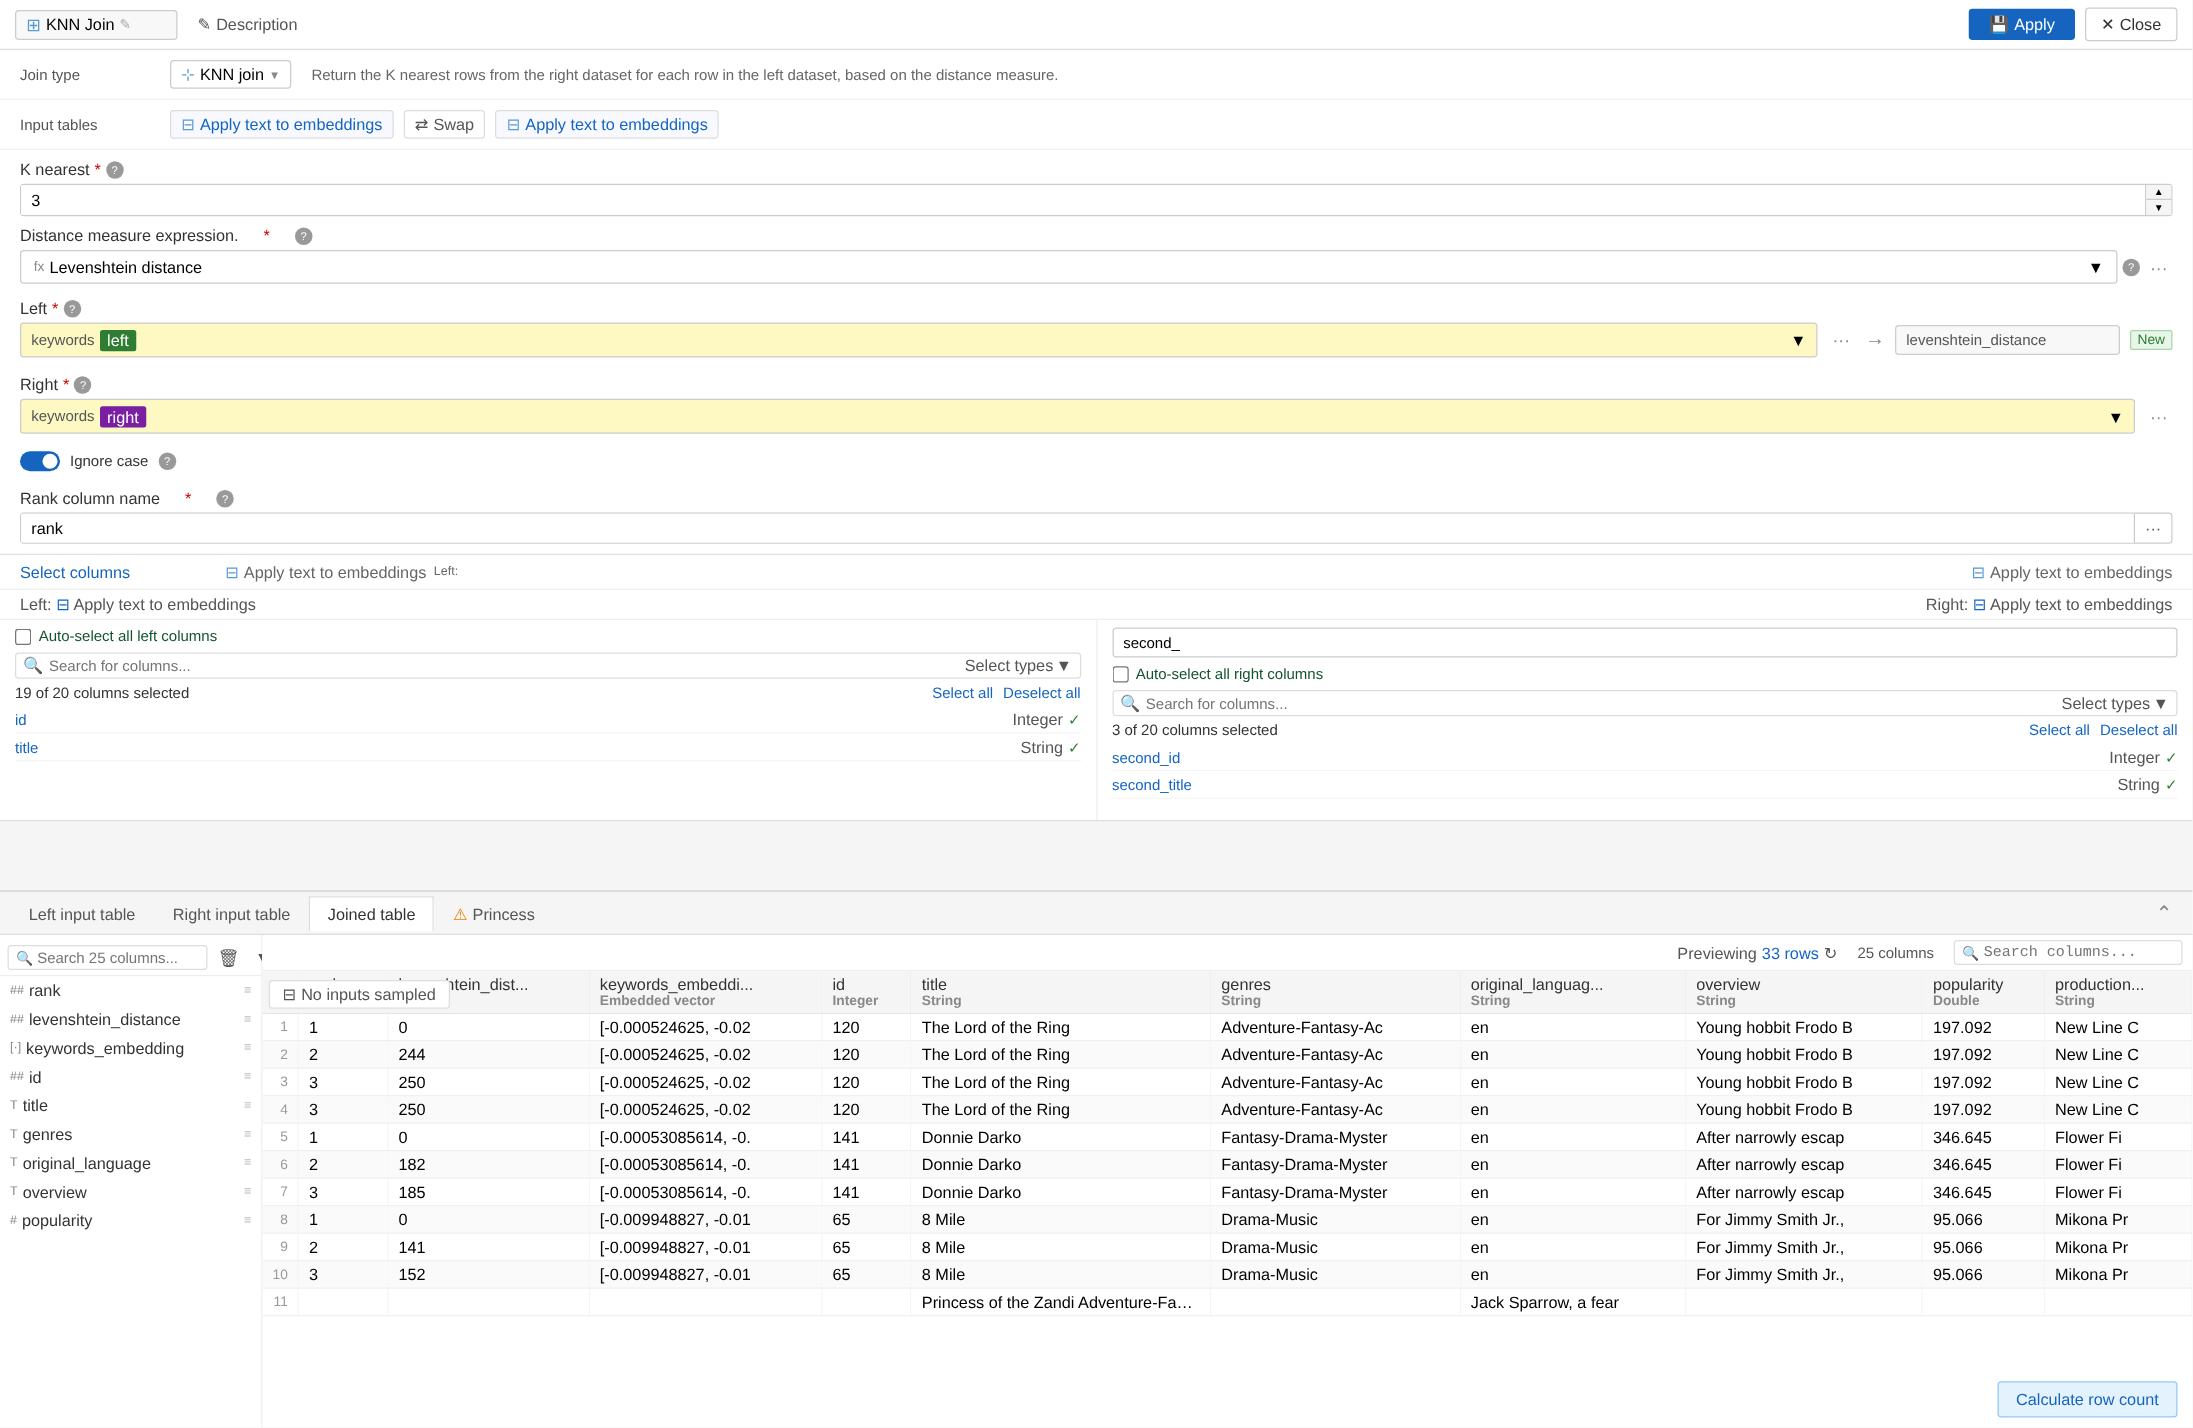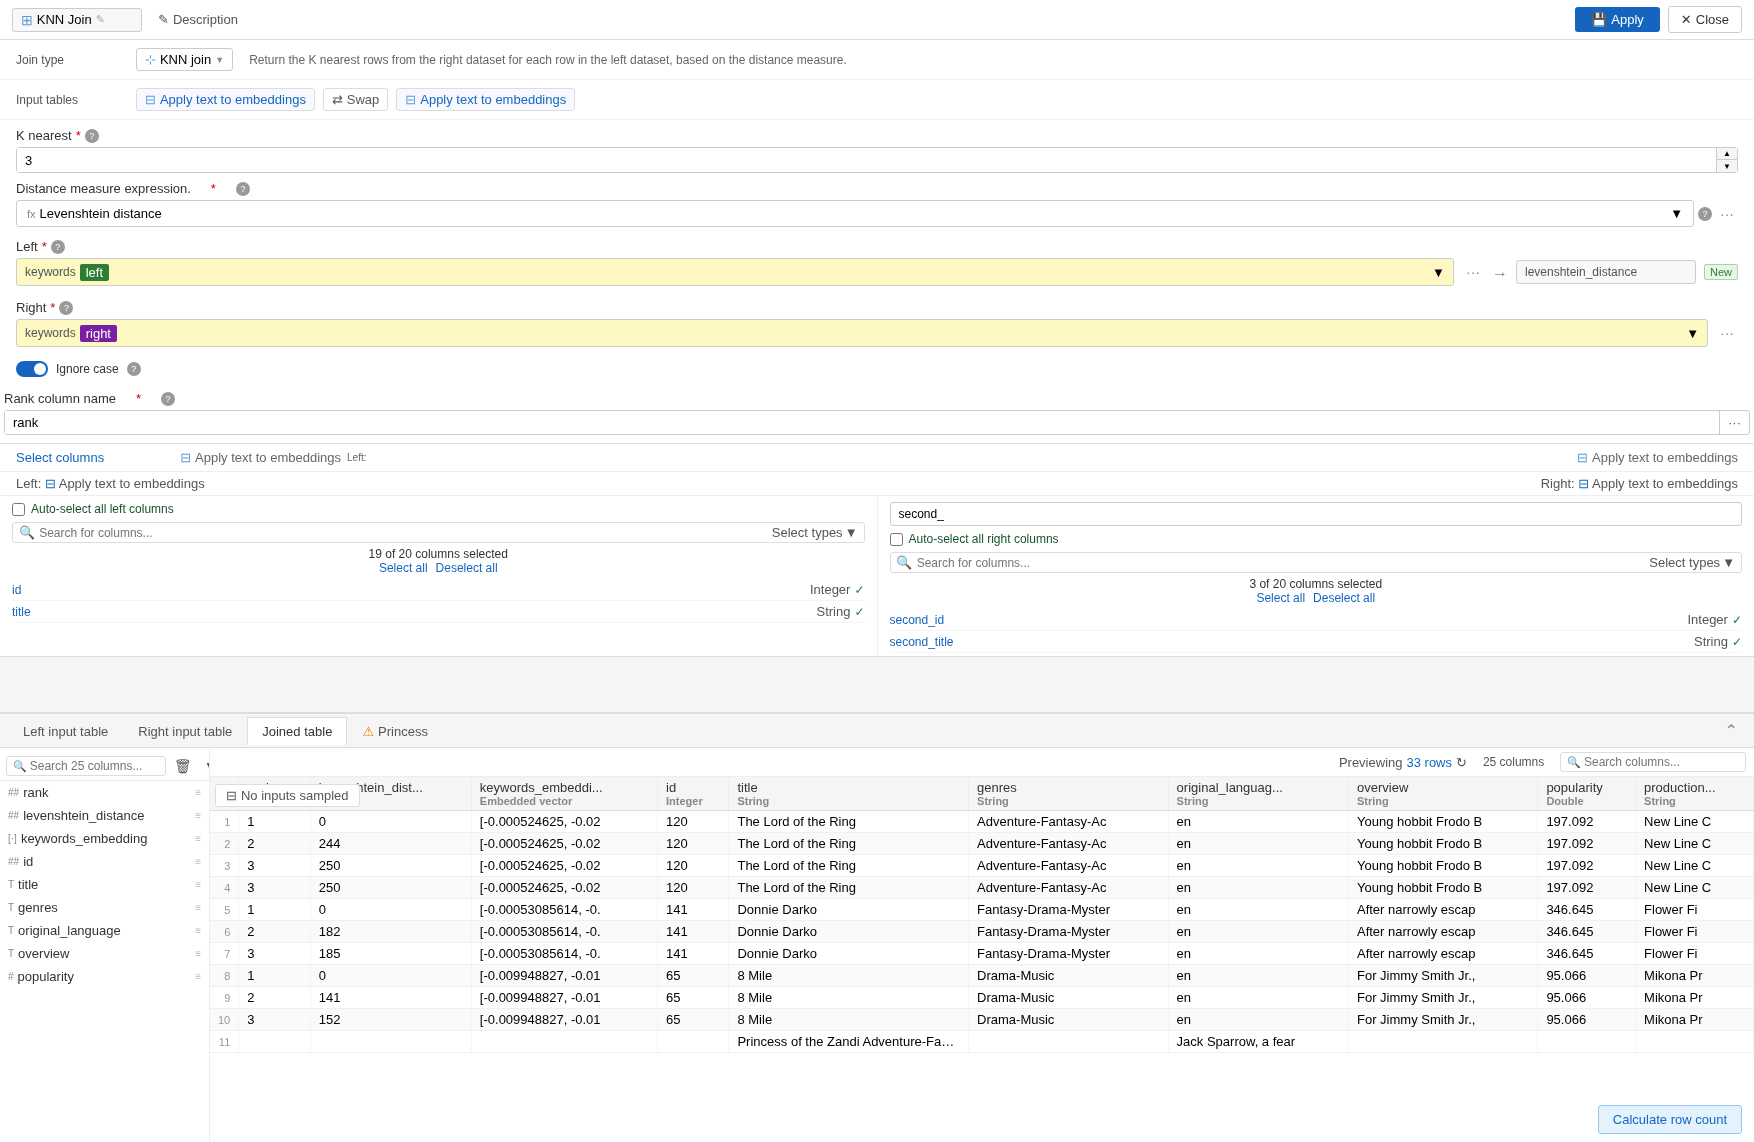--- a/index.html
+++ b/index.html
@@ -103,21 +103,21 @@
       position: absolute; cursor: pointer; top: 0; left: 0; right: 0; bottom: 0;
       background: #1565c0; border-radius: 16px; transition: .2s;
     }
     .toggle-slider:before {
       position: absolute; content: ""; height: 12px; width: 12px; left: 18px; bottom: 2px;
       background: #fff; border-radius: 50%; transition: .2s;
     }
     .ignore-label { font-size: 12px; color: #333; }
 
     
-    .rank-section { padding: 4px 4px 8px; }
+    .rank-section { padding: 4px 16px 8px; }
     .rank-input-wrap { display: flex; align-items: center; border: 1px solid #ccc; border-radius: 3px; }
     .rank-input { flex: 1; border: none; outline: none; padding: 4px 8px; font-size: 13px; }
     .more-btn { padding: 4px 8px; cursor: pointer; color: #555; border: none; background: none; border-left: 1px solid #ccc; }
 
     
     .select-cols-area { background: #fff; border-bottom: 1px solid #ddd; }
     .select-cols-header {
       display: flex; align-items: center; padding: 6px 16px; gap: 16px; border-bottom: 1px solid #eee;
     }
     .select-cols-title { font-size: 13px; color: #1565c0; cursor: pointer; font-weight: 500; }
@@ -129,21 +129,21 @@
     .cols-panel:last-child { border-right: none; }
     .second-prefix-input {
       border: 1px solid #ccc; border-radius: 3px; padding: 4px 8px; font-size: 12px; width: 100%; margin-bottom: 6px;
     }
     .auto-select-row { display: flex; align-items: center; gap: 6px; margin-bottom: 6px; }
     .auto-select-cb { width: 13px; height: 13px; cursor: pointer; }
     .auto-select-label { font-size: 12px; color: #14532d; }
     .search-cols-wrap { display: flex; align-items: center; border: 1px solid #ddd; border-radius: 3px; padding: 2px 6px; margin-bottom: 4px; }
     .search-cols-input { border: none; outline: none; font-size: 12px; flex: 1; }
     .select-types-btn { font-size: 12px; color: #555; cursor: pointer; border: none; background: none; display: flex; align-items: center; gap: 2px; }
-    .cols-count-row { display: flex; align-items: center; justify-content: space-between; margin-bottom: 4px; flex-direction: column; }
+    .cols-count-row { display: flex; align-items: center; justify-content: space-between; margin-bottom: 4px; }
     .cols-count { font-size: 12px; color: #333; }
     .cols-actions { display: flex; gap: 8px; }
     .cols-link { font-size: 12px; color: #1565c0; cursor: pointer; }
     .col-item { display: flex; align-items: center; justify-content: space-between; padding: 3px 0; border-bottom: 1px solid #f5f5f5; }
     .col-name { font-size: 12px; color: #1565c0; }
     .col-type-badge { display: flex; align-items: center; gap: 4px; font-size: 11px; }
     .type-text { color: #555; }
     .check-green { color: #2e7d32; font-size: 12px; }
 
     
@@ -162,21 +162,21 @@
     .table-area { flex: 1; display: flex; flex-direction: column; overflow: hidden; }
     .table-toolbar {
       display: flex; align-items: center; padding: 4px 8px; gap: 8px; border-bottom: 1px solid #eee; background: #fff;
     }
     .search-cols-tb { display: flex; align-items: center; border: 1px solid #ddd; border-radius: 3px; padding: 2px 6px; min-width: 160px; }
     .search-cols-tb input { border: none; outline: none; font-size: 12px; width: 100%; }
     .icon-btn { cursor: pointer; background: none; border: none; color: #555; font-size: 14px; padding: 2px 4px; }
     .preview-info { margin-left: auto; display: flex; align-items: center; gap: 4px; font-size: 12px; color: #555; }
     .preview-count { color: #1565c0; cursor: pointer; }
     .search-cols-right { display: flex; align-items: center; border: 1px solid #ddd; border-radius: 3px; padding: 2px 6px; min-width: 160px; }
-    .search-cols-right input { border: none; outline: none; font-size: 12px; width: 100%; }
+    .search-cols-right input { border: none; outline: none; font-size: 12px; width: 100%; font-family: Liberation Mono, monospace; }
 
     
     .no-inputs-badge {
       position: absolute; background: #fff; border: 1px solid #ddd; border-radius: 3px;
       padding: 3px 10px; font-size: 12px; color: #555; z-index: 10;
       display: flex; align-items: center; gap: 4px;
       top: 36px; left: 215px;
     }
 
     

